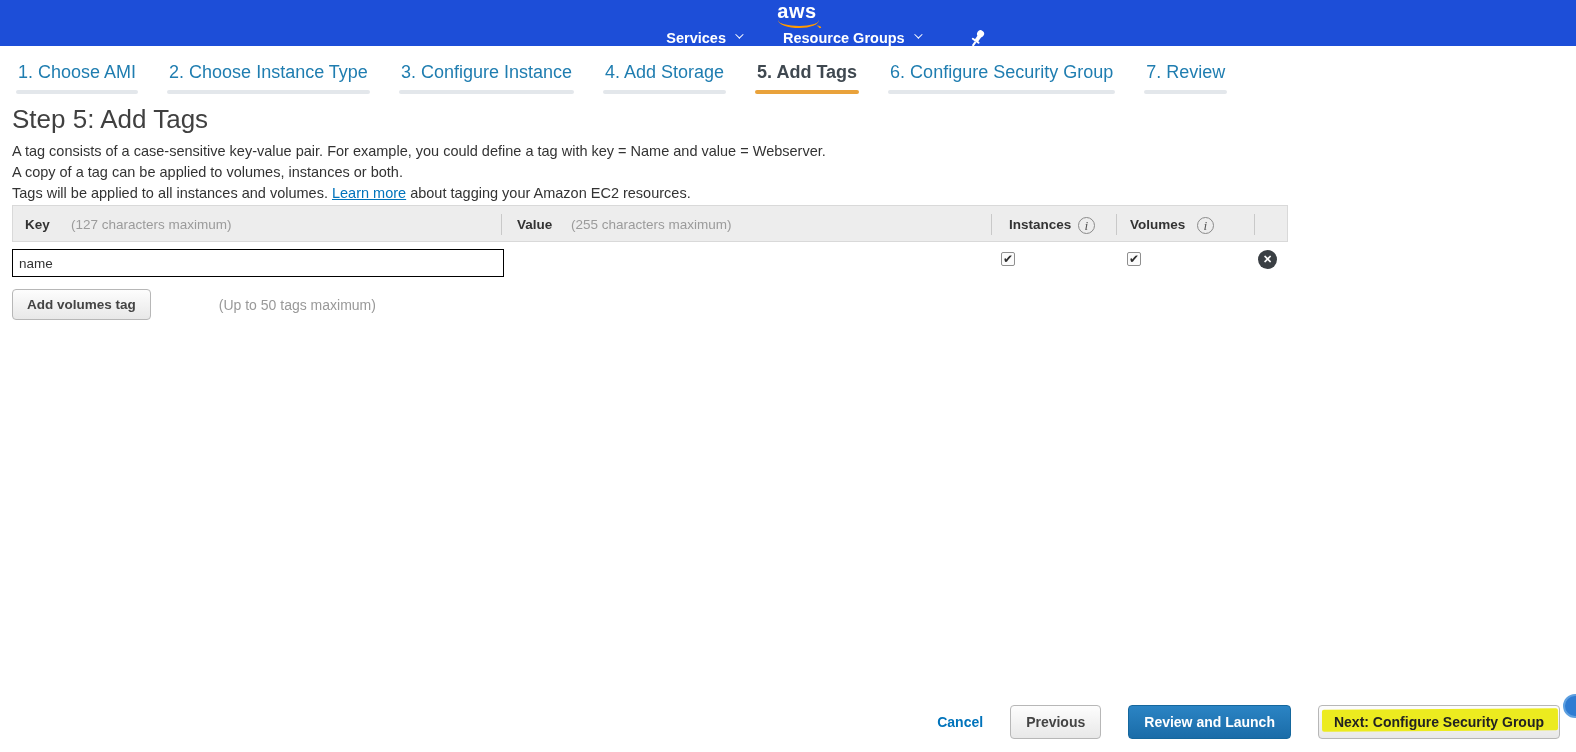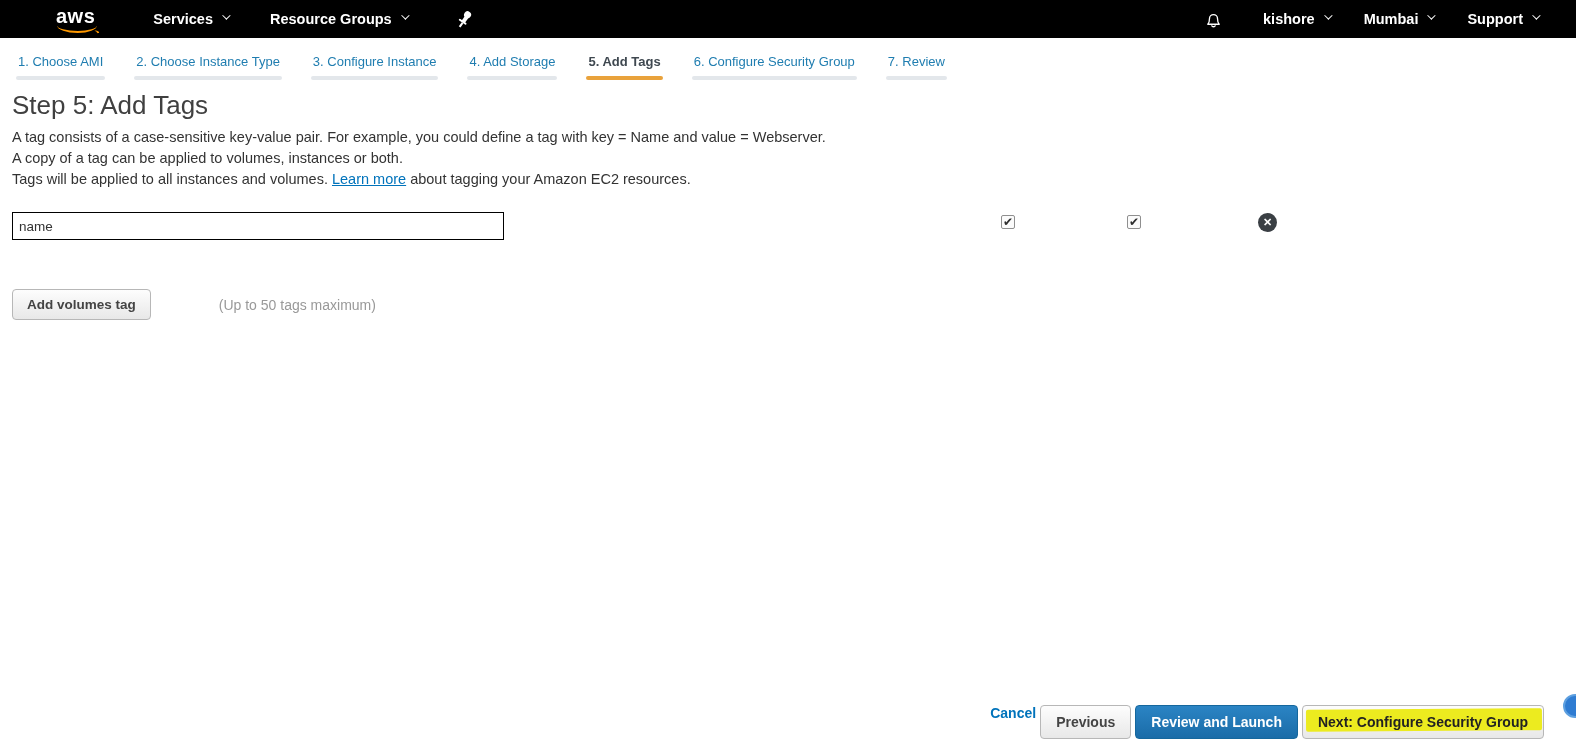--- a/index.html
+++ b/index.html
@@ -1,21 +1,21 @@
 <!DOCTYPE html>
 <html><head>
 <meta charset="utf-8">
 <style>
   * { margin:0; padding:0; box-sizing:border-box; }
   html,body { width:1576px; height:752px; background:#fff;
     font-family:"Liberation Sans", sans-serif; overflow:hidden; position:relative; }
 
   
-  .topnav { height:38px; background:#000000; display:flex; align-items:center;
-    padding:0 38px 0 56px; color:#fff; position:relative; }
+  .topnav { height:46px; background:#1d4ed8; display:flex; align-items:center;
+    padding:0 38px 0 56px; color:#fff; position:relative;flex-direction:column; }
   .aws-logo { position:relative; font-size:20px; font-weight:bold; color:#fff;
     letter-spacing:0.5px; padding-bottom:6px; cursor:pointer; }
   .aws-smile { position:absolute; left:1px; right:-2px; bottom:1px; height:9px;
     border-bottom:2.5px solid #ff9900; border-radius:0 0 55% 60% / 0 0 100% 100%; }
   .aws-smile:after { content:""; position:absolute; right:-2px; bottom:-3px; width:4px; height:4px;
     border-right:2.5px solid #ff9900; border-radius:0 100% 0 0; transform:rotate(-20deg); }
   .nav-item { display:flex; align-items:center; font-size:14.5px; font-weight:bold;
     color:#fff; cursor:pointer; }
   .nav-left { display:flex; align-items:center; gap:42px; margin-left:58px; }
   .nav-right { display:flex; align-items:center; gap:34px; margin-left:auto; }
@@ -23,21 +23,21 @@
     transform:rotate(45deg) translateY(-2px); margin-left:9px; margin-top:-4px; }
   .pin { position:relative; width:18px; height:18px; transform:rotate(35deg); margin-left:6px; cursor:pointer; }
   .pin-head { position:absolute; top:0; left:6px; width:7px; height:7px; background:#fff; border-radius:50%; }
   .pin-body { position:absolute; top:6px; left:7.5px; width:4px; height:6px; background:#fff; }
   .pin-flange { position:absolute; top:11px; left:5px; width:9px; height:2px; background:#fff; border-radius:1px; }
   .pin-tip { position:absolute; top:13px; left:9px; width:1.6px; height:5px; background:#fff; }
   .bell { margin-right:6px; cursor:pointer; display:flex; }
 
   
   .tabs { display:flex; gap:29px; padding:14px 0 0 16px; }
-  .tab { font-size:13px; color:#1f7db0; cursor:pointer; text-align:center; }
+  .tab { font-size:18px; color:#1f7db0; cursor:pointer; text-align:center; }
   .tab .tab-label { padding:2px 2px 7px; display:block; white-space:nowrap; }
   .tab .tab-underline { height:4px; border-radius:2px; background:#e3e7eb; }
   .tab.active { color:#3f4850; font-weight:bold; }
   .tab.active .tab-underline { background:#e9a23b; }
 
   
   .page-title { margin:10px 0 6px 12px; font-size:26px; font-weight:400; color:#404040; }
   .desc { margin-left:12px; font-size:14.5px; color:#333; line-height:21px; }
   .desc .link { color:#0073bb; cursor:pointer;text-decoration:underline; }
 
@@ -69,21 +69,21 @@
   .remove-btn::before { content:"✕"; }
 
   
   .add-row { position:absolute; left:12px; top:289px; display:flex; align-items:center; }
   .btn { font-family:"Liberation Sans", sans-serif; font-size:13.5px; font-weight:bold;
     color:#444; background:linear-gradient(#fdfdfd,#e8e8e8); border:1px solid #b7b7b7;
     border-radius:4px; padding:7px 14px; cursor:pointer; }
   .max-hint { margin-left:68px; font-size:14px; color:#999; }
 
   
-  .footer { position:absolute; right:32px; bottom:13px; display:flex; align-items:flex-start; gap:4px; }
+  .footer { position:absolute; right:16px; bottom:13px; display:flex; align-items:center; gap:27px; }
   .cancel-link { font-size:14px; font-weight:bold; color:#0073bb; cursor:pointer; }
   .btn-lg { font-size:14px; padding:8px 15px; }
   .btn-primary { background:linear-gradient(#2b84c4,#1a6ca8); border:1px solid #15679d;
     color:#fff; }
   .btn-next { position:relative; }
   .btn-next .hl { position:absolute; left:3px; right:1px; top:3px; bottom:7px;
     background:#eceb1f; transform:rotate(-0.4deg); border-radius:2px; }
   .btn-next .lbl { position:relative; color:#222; }
   .edge-badge { position:absolute; right:-11px; top:694px; width:24px; height:24px;
     border-radius:50%; background:#2f7cd2; border:2px solid #5ea0e0; }
@@ -164,20 +164,34 @@
     <div class="tab-underline"></div>
   </div>
 </div>
 
 <h1 class="page-title">Step 5: Add Tags</h1>
 <div class="desc">A tag consists of a case-sensitive key-value pair. For example, you could define a tag with key = Name and value = Webserver.</div>
 <div class="desc">A copy of a tag can be applied to volumes, instances or both.</div>
 <div class="desc"><span>Tags will be applied to all instances and volumes. </span><span class="link">Learn more</span><span> about tagging your Amazon EC2 resources.</span></div>
 
 <div class="tag-table">
+  <div class="tt-header">
+    <span class="hdr-label" style="left:12px">Key</span>
+    <span class="hdr-hint" style="left:58px">(127 characters maximum)</span>
+    <div class="v-sep" style="left:488px"></div>
+    <span class="hdr-label" style="left:504px">Value</span>
+    <span class="hdr-hint" style="left:558px">(255 characters maximum)</span>
+    <div class="v-sep" style="left:978px"></div>
+    <span class="hdr-label" style="left:996px">Instances</span>
+    <span class="info-icon" style="left:1065px"></span>
+    <div class="v-sep" style="left:1103px"></div>
+    <span class="hdr-label" style="left:1117px">Volumes</span>
+    <span class="info-icon" style="left:1184px"></span>
+    <div class="v-sep" style="left:1241px"></div>
+  </div>
   <div class="tt-row">
     <input class="tag-input key-input" type="text" value="name" style="">
     <span class="checkbox checked" style="left:989px"></span>
     <span class="checkbox checked" style="left:1115px"></span>
     <span class="remove-btn"></span>
   </div>
 </div>
 
 <div class="add-row">
   <button class="btn">Add volumes tag</button>

